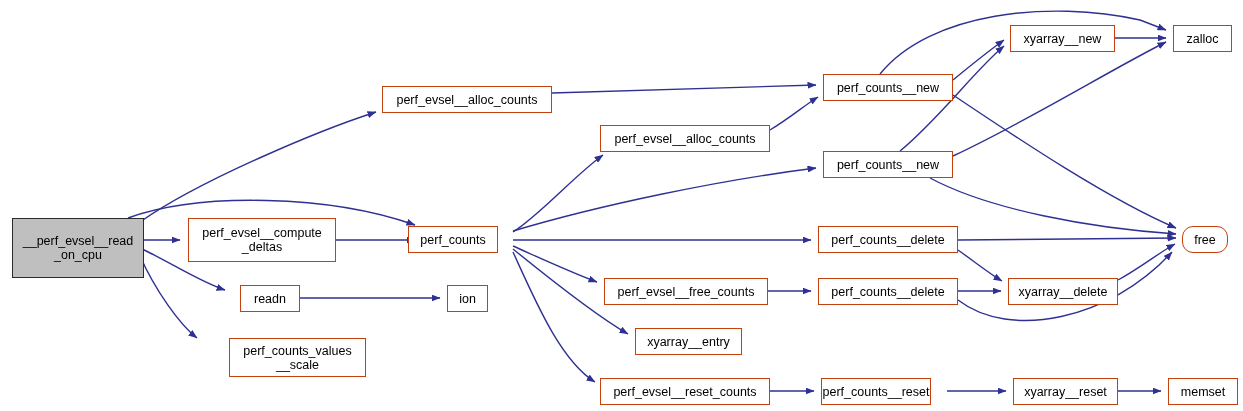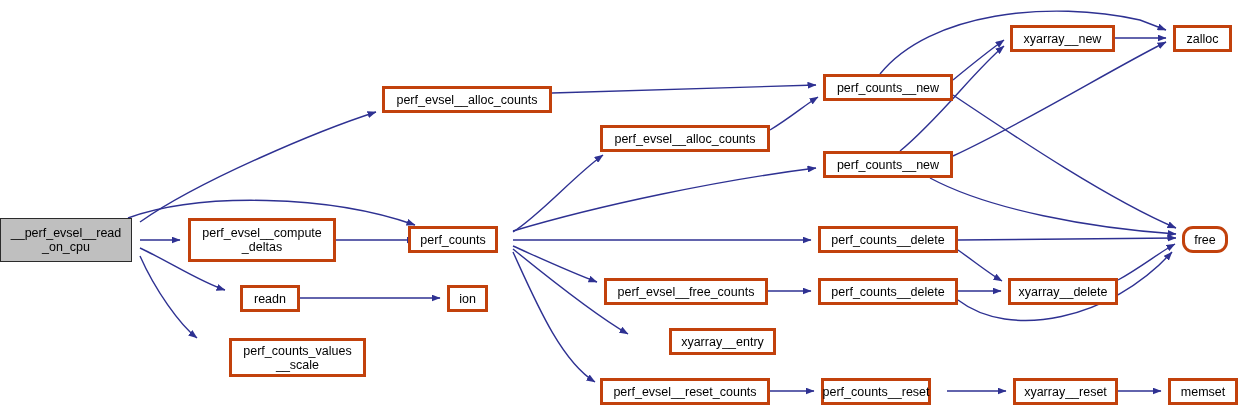--- a/index.html
+++ b/index.html
@@ -19,21 +19,21 @@
     position: absolute;
     left: 0;
     top: 0;
     width: 1243px;
     height: 411px;
     pointer-events: none;
   }
   .gnode {
     position: absolute;
     box-sizing: border-box;
-    border: 3px solid #c2410c;
+    border: 1px solid #c2410c;
     background: #ffffff;
     color: #000000;
     display: flex;
     align-items: center;
     justify-content: center;
     text-align: center;
     font-size: 12.5px;
     line-height: 14px;
     letter-spacing: 0px;
     white-space: pre-line;
@@ -82,33 +82,33 @@
         <path d="M958,240 L1176,238" fill="none" stroke="#2e3192" stroke-width="1.4" marker-end="url(#arrow)"></path>
         <path d="M958,250 C975,262 990,274 1002,281" fill="none" stroke="#2e3192" stroke-width="1.4" marker-end="url(#arrow)"></path>
         <path d="M958,291 L1001,291" fill="none" stroke="#2e3192" stroke-width="1.4" marker-end="url(#arrow)"></path>
         <path d="M958,300 C1010,340 1110,320 1172,252" fill="none" stroke="#2e3192" stroke-width="1.4" marker-end="url(#arrow)"></path>
         <path d="M1118,280 C1140,268 1160,252 1175,244" fill="none" stroke="#2e3192" stroke-width="1.4" marker-end="url(#arrow)"></path>
         <path d="M947,391 L1006,391" fill="none" stroke="#2e3192" stroke-width="1.4" marker-end="url(#arrow)"></path>
         <path d="M1118,391 L1161,391" fill="none" stroke="#2e3192" stroke-width="1.4" marker-end="url(#arrow)"></path>
       </g>
   </svg>
   <div id="node-group">
-      <div class="gnode current" style="left: 0; top: 218px; width: 132px; height: 44px;">__perf_evsel__read
+      <div class="gnode current" style="left: 12px; top: 218px; width: 132px; height: 60px;">__perf_evsel__read
 _on_cpu</div>
       <div class="gnode" style="left: 382px; top: 86px; width: 170px; height: 27px;">perf_evsel__alloc_counts</div>
       <div class="gnode" style="left: 188px; top: 218px; width: 148px; height: 44px;">perf_evsel__compute
 _deltas</div>
       <div class="gnode" style="left: 240px; top: 285px; width: 60px; height: 27px;">readn</div>
       <div class="gnode" style="left: 193px; top: 338px; width: 137px; height: 39px; margin-left: 36px;">perf_counts_values
 __scale</div>
       <div class="gnode" style="left: 408px; top: 226px; width: 90px; height: 27px;">perf_counts</div>
       <div class="gnode" style="left: 447px; top: 285px; width: 41px; height: 27px;">ion</div>
       <div class="gnode" style="left: 600px; top: 125px; width: 170px; height: 27px;">perf_evsel__alloc_counts</div>
       <div class="gnode" style="left: 604px; top: 278px; width: 164px; height: 27px;">perf_evsel__free_counts</div>
-      <div class="gnode" style="left: 669px; top: 328px; width: 107px; height: 27px;">xyarray__entry</div>
+      <div class="gnode" style="left: 635px; top: 328px; width: 107px; height: 27px;">xyarray__entry</div>
       <div class="gnode" style="left: 600px; top: 378px; width: 170px; height: 27px;">perf_evsel__reset_counts</div>
       <div class="gnode" style="left: 823px; top: 74px; width: 130px; height: 27px;">perf_counts__new</div>
       <div class="gnode" style="left: 823px; top: 151px; width: 130px; height: 27px;">perf_counts__new</div>
       <div class="gnode" style="left: 818px; top: 226px; width: 140px; height: 27px;">perf_counts__delete</div>
       <div class="gnode" style="left: 818px; top: 278px; width: 140px; height: 27px;">perf_counts__delete</div>
       <div class="gnode" style="left: 821px; top: 378px; width: 110px; height: 27px;">perf_counts__reset</div>
       <div class="gnode" style="left: 1010px; top: 25px; width: 105px; height: 27px;">xyarray__new</div>
       <div class="gnode" style="left: 1008px; top: 278px; width: 110px; height: 27px;">xyarray__delete</div>
       <div class="gnode" style="left: 1013px; top: 378px; width: 105px; height: 27px;">xyarray__reset</div>
       <div class="gnode" style="left: 1173px; top: 25px; width: 59px; height: 27px;">zalloc</div>

